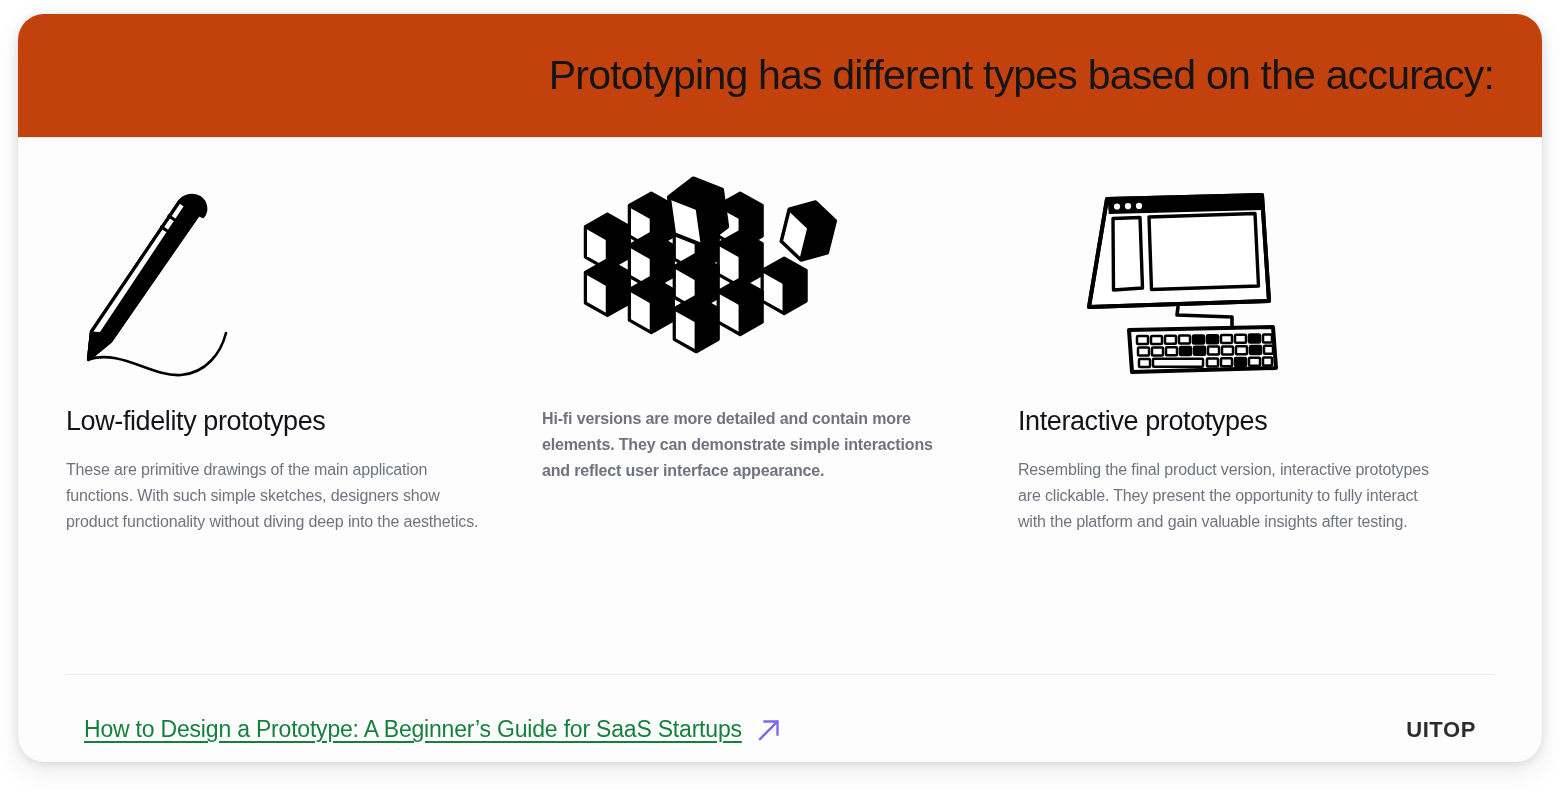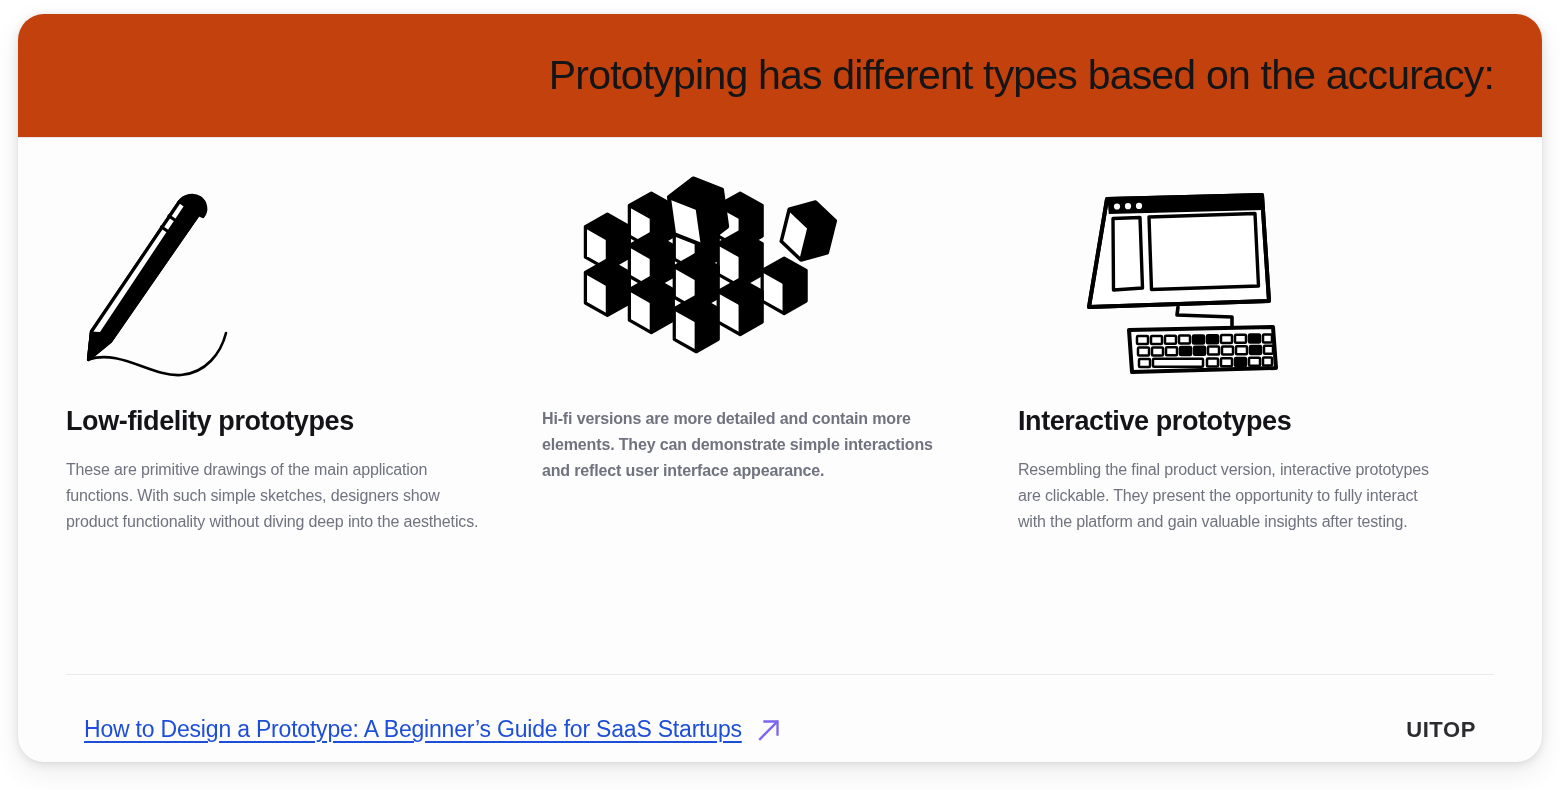--- a/index.html
+++ b/index.html
@@ -80,21 +80,21 @@
     display: flex;
     align-items: center;
     justify-content: flex-start;
     margin-bottom: 10px;
   }
   .column:nth-child(2) .col-icon { justify-content: center; padding-right: 55px;}
   .column:nth-child(3) .col-icon { justify-content: center; padding-right: 135px;}
 
   .col-heading {
     font-size: 27px;
-    font-weight: 700;
+    font-weight: 400;
     letter-spacing: -0.4px;
     color: #141418;
     margin-bottom: 20px;
     line-height: 1.15;
   }
 
   .col-text {
     font-size: 16px;
     font-weight: 400;
     line-height: 1.62;
@@ -120,21 +120,21 @@
   .footer-link {
     display: inline-flex;
     align-items: center;
     gap: 14px;
     text-decoration: none;
     cursor: pointer;
   }
 
   .footer-link-text {
     font-size: 23px;
-    color: #1d4ed8;
+    color: #15803d;
     text-decoration: underline;
     text-underline-offset: 4px;
     text-decoration-thickness: 1.5px;
     letter-spacing: -0.2px;
     text-align: right;
   }
 
   .arrow-icon { display: block; }
 
   .brand {

